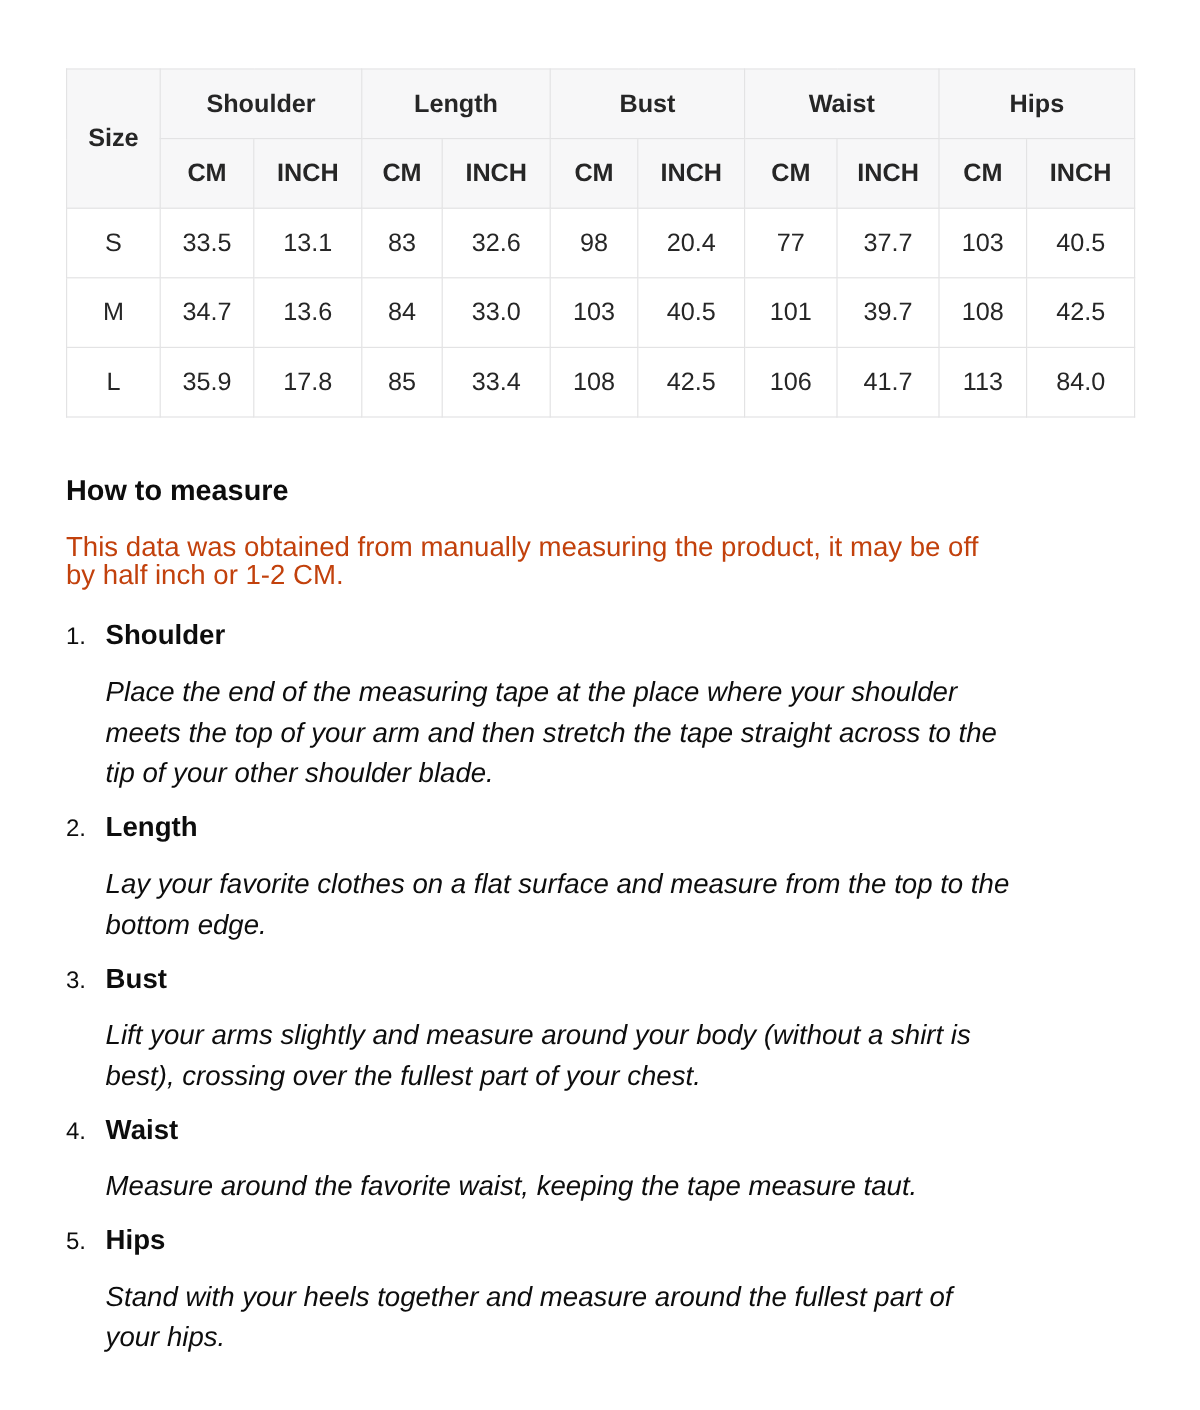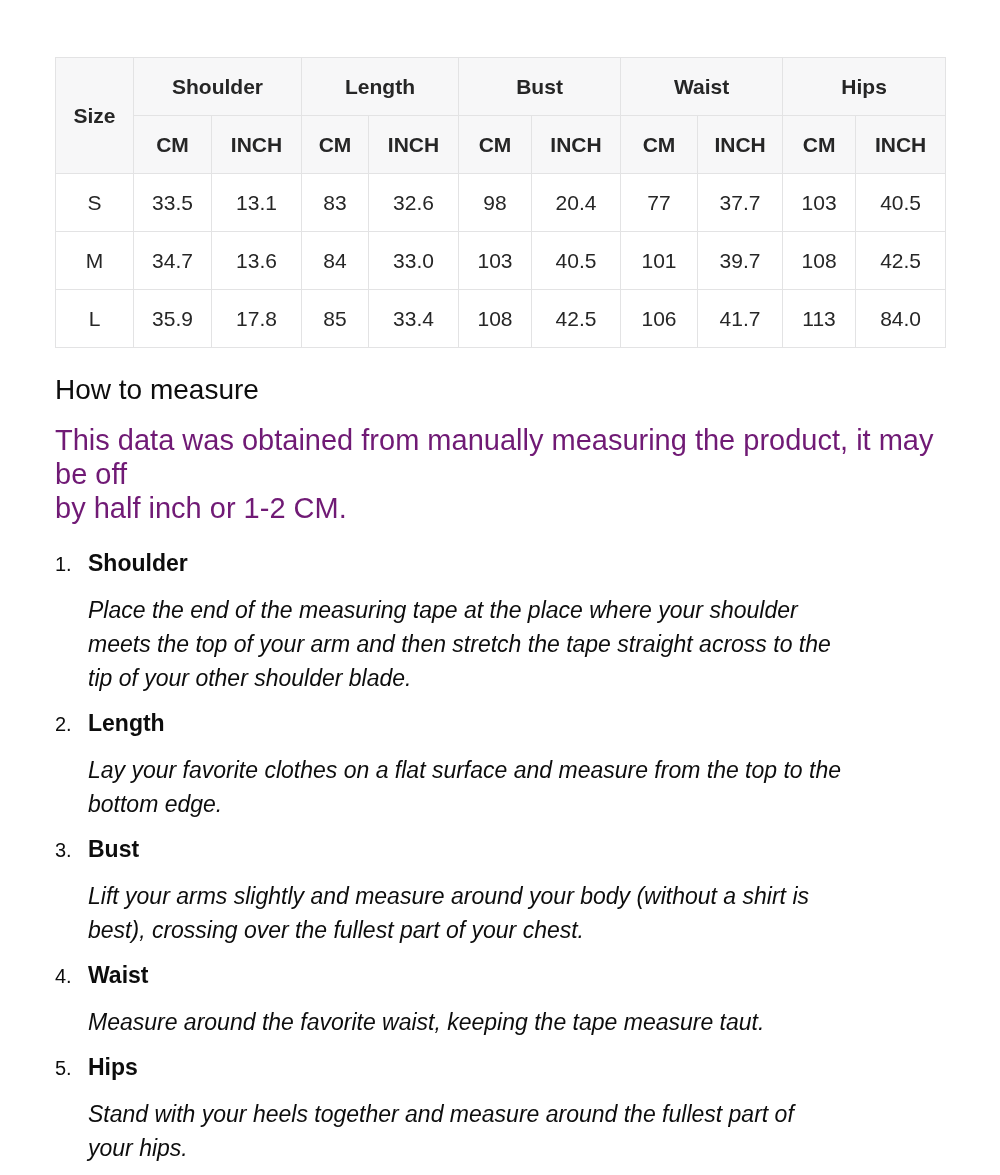--- a/index.html
+++ b/index.html
@@ -34,32 +34,32 @@
     height: 58px;
   }
   table.size-chart td {
     background: #ffffff;
     font-weight: normal;
     height: 58px;
   }
 
   
   .howto-title {
-    margin-top: 24px;
-    font-size: 28px;
-    font-weight: normal;
+    margin-top: 44px;
+    font-size: 24px;
+    font-weight: bold;
     line-height: 36px;
     color: #0d0d0d;
   }
   .howto-intro {
     margin-top: 15px;
-    font-size: 29px;
-    line-height: 34px;
+    font-size: 23px;
+    line-height: 24px;
     white-space: pre-line;
-    color: #701a75;
+    color: #c2410c;
   }
   .steps {
     margin-top: 23px;
   }
   .step {
     display: flex;
     align-items: baseline;
   }
   .step-num {
     flex: none;

